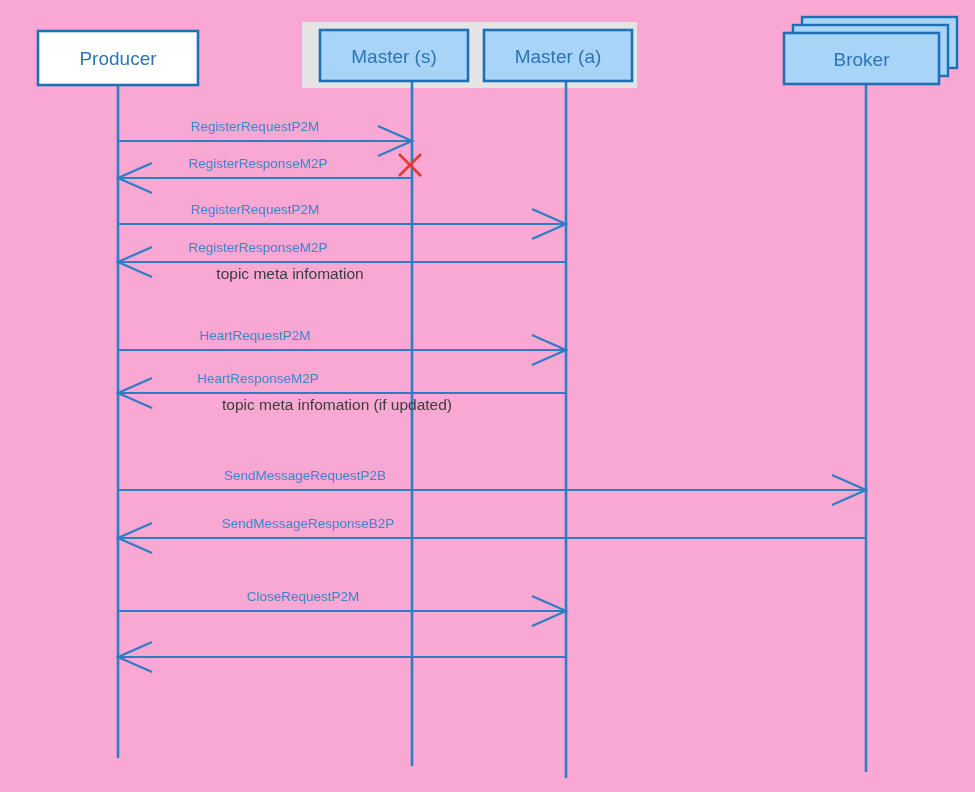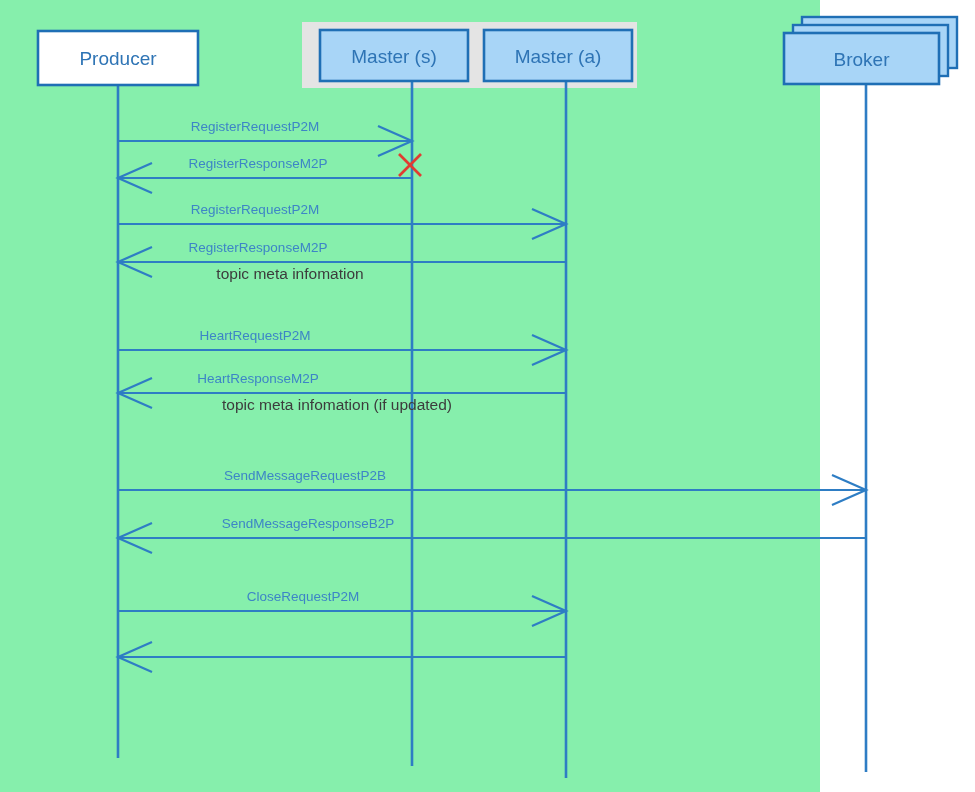--- a/index.html
+++ b/index.html
@@ -9,23 +9,23 @@
     background: #ffffff;
   }
   body {
     font-family: "Liberation Sans", sans-serif;
     width: 975px;
     height: 792px;
     overflow: hidden;
   }
   #diagram-root {
     position: relative;
-    width: 820px;
+    width: 975px;
     height: 792px;
-    background: #86efac;
+    background: #f9a8d4;
   }
   svg.diagram-canvas {
     position: absolute;
     top: 0;
     left: 0;
     width: 975px;
     height: 792px;
   }
   .lifeline-label {
     font-family: "Liberation Sans", sans-serif;

